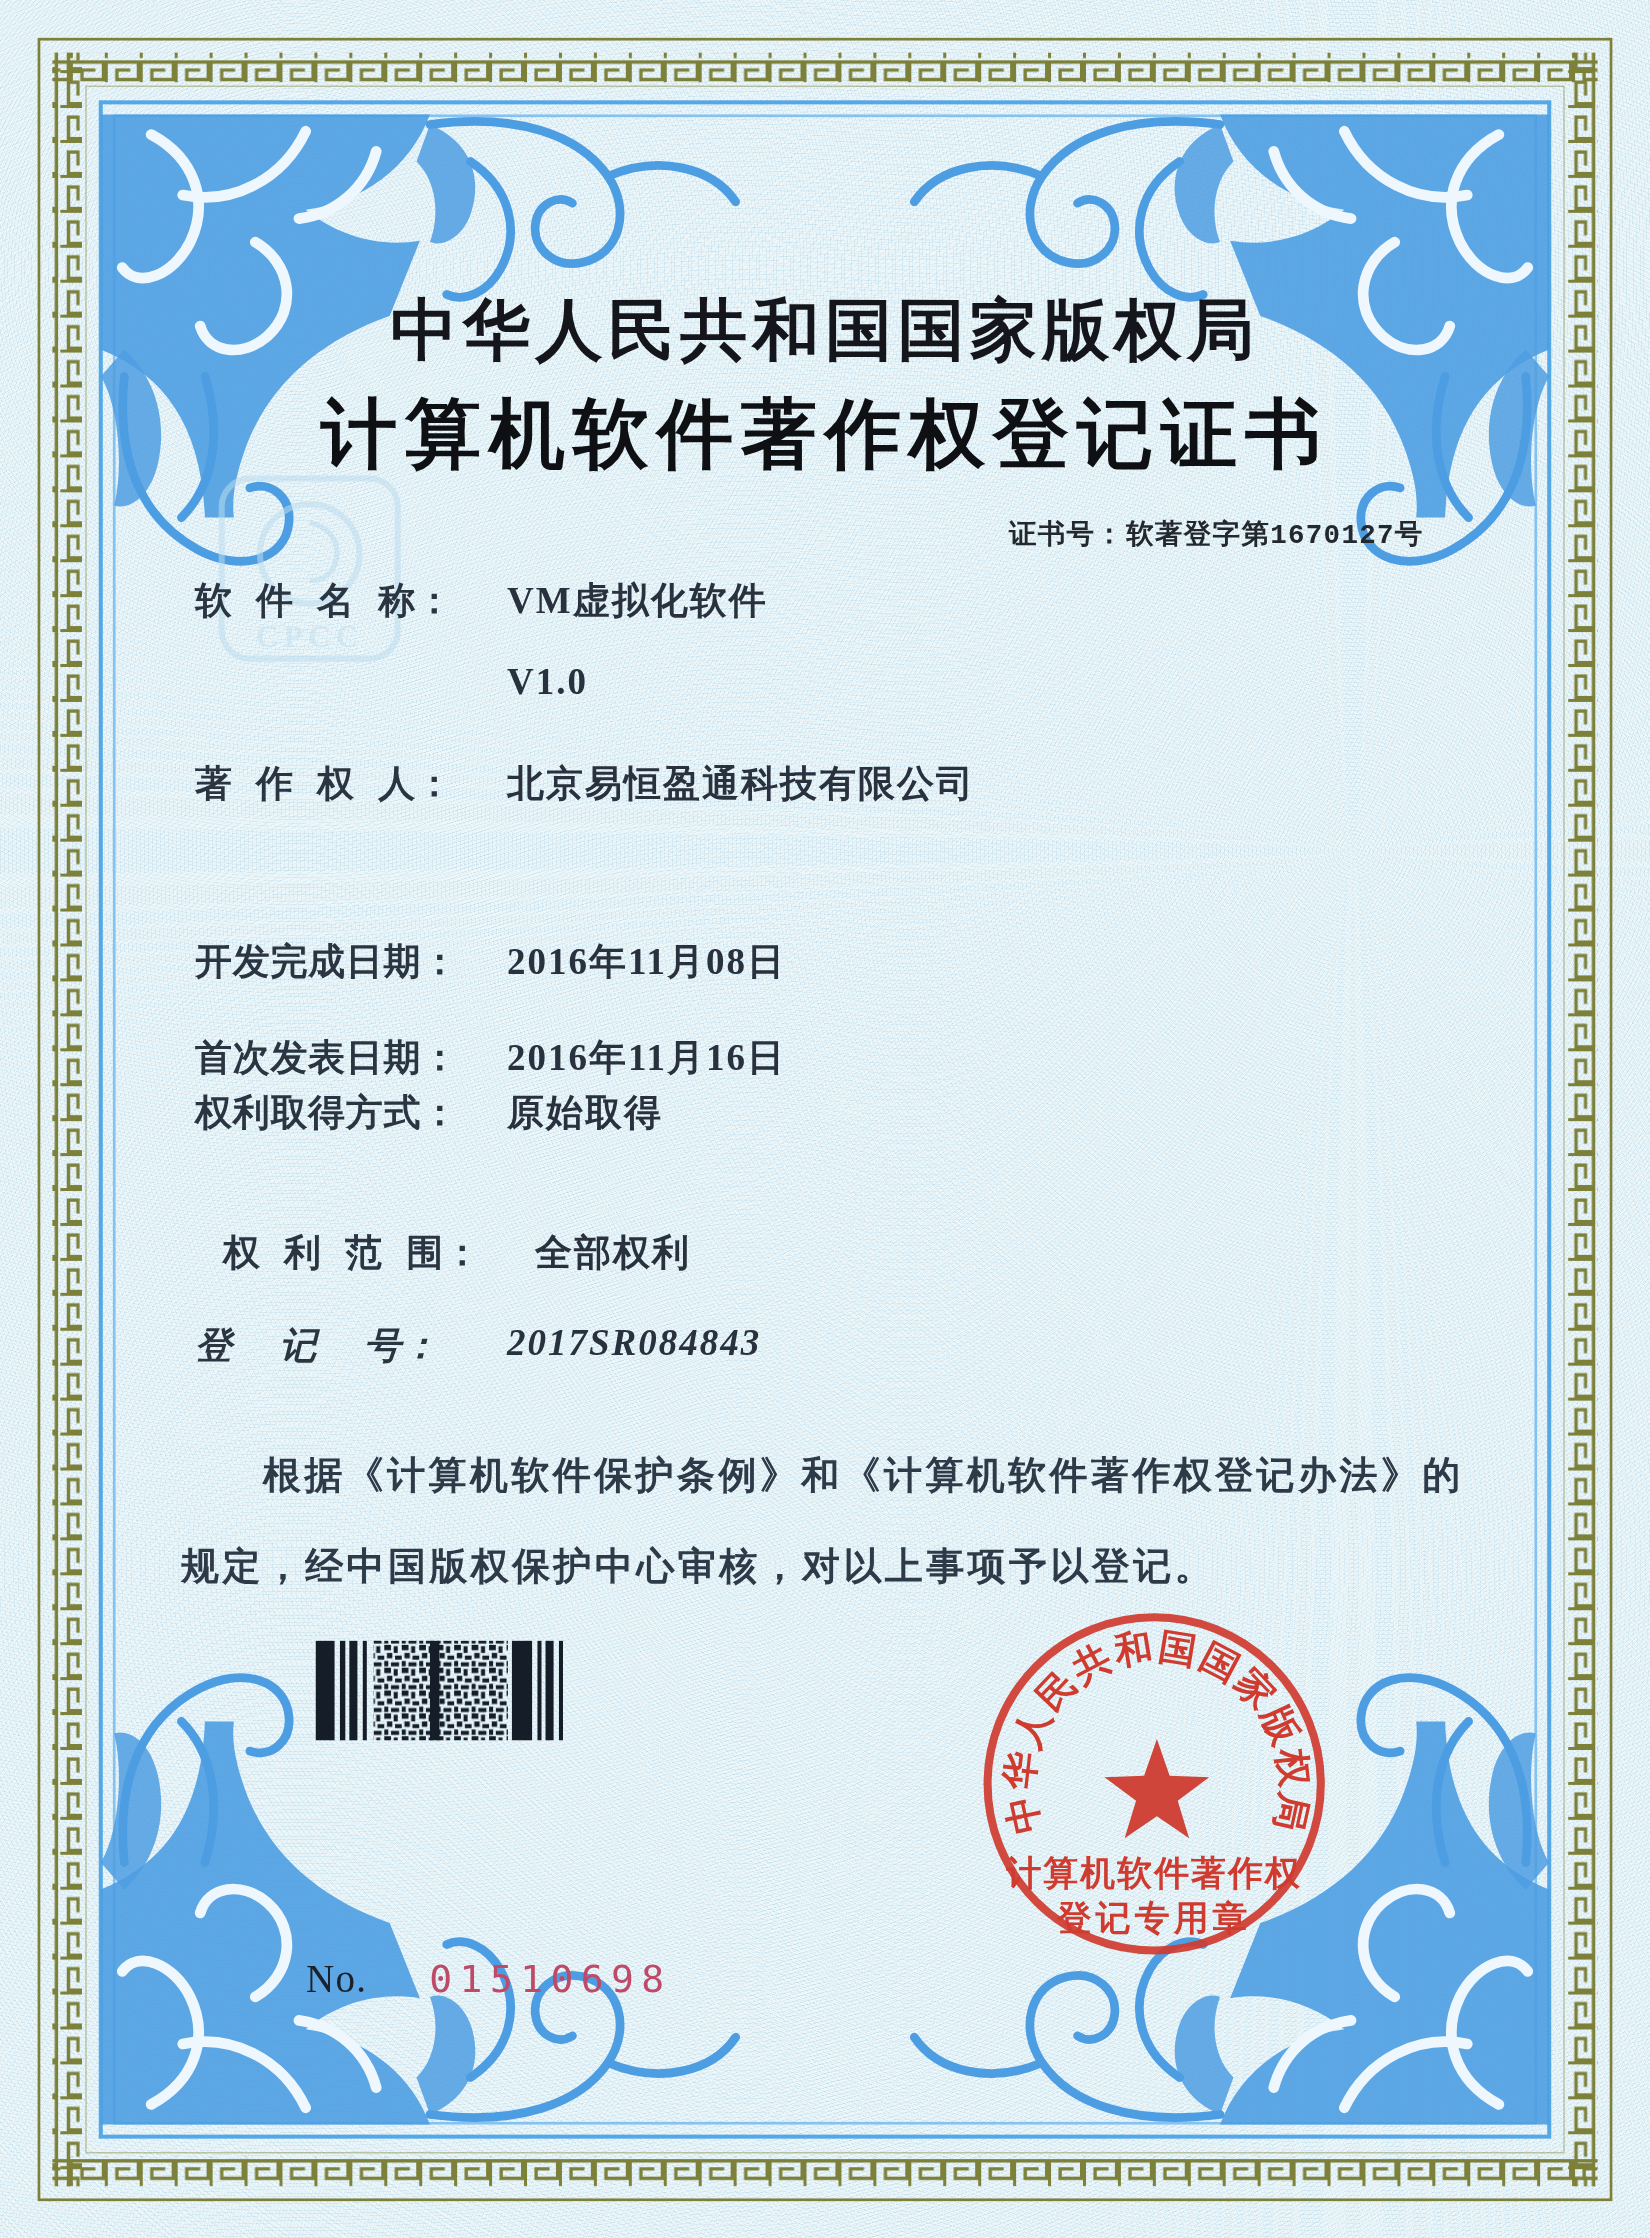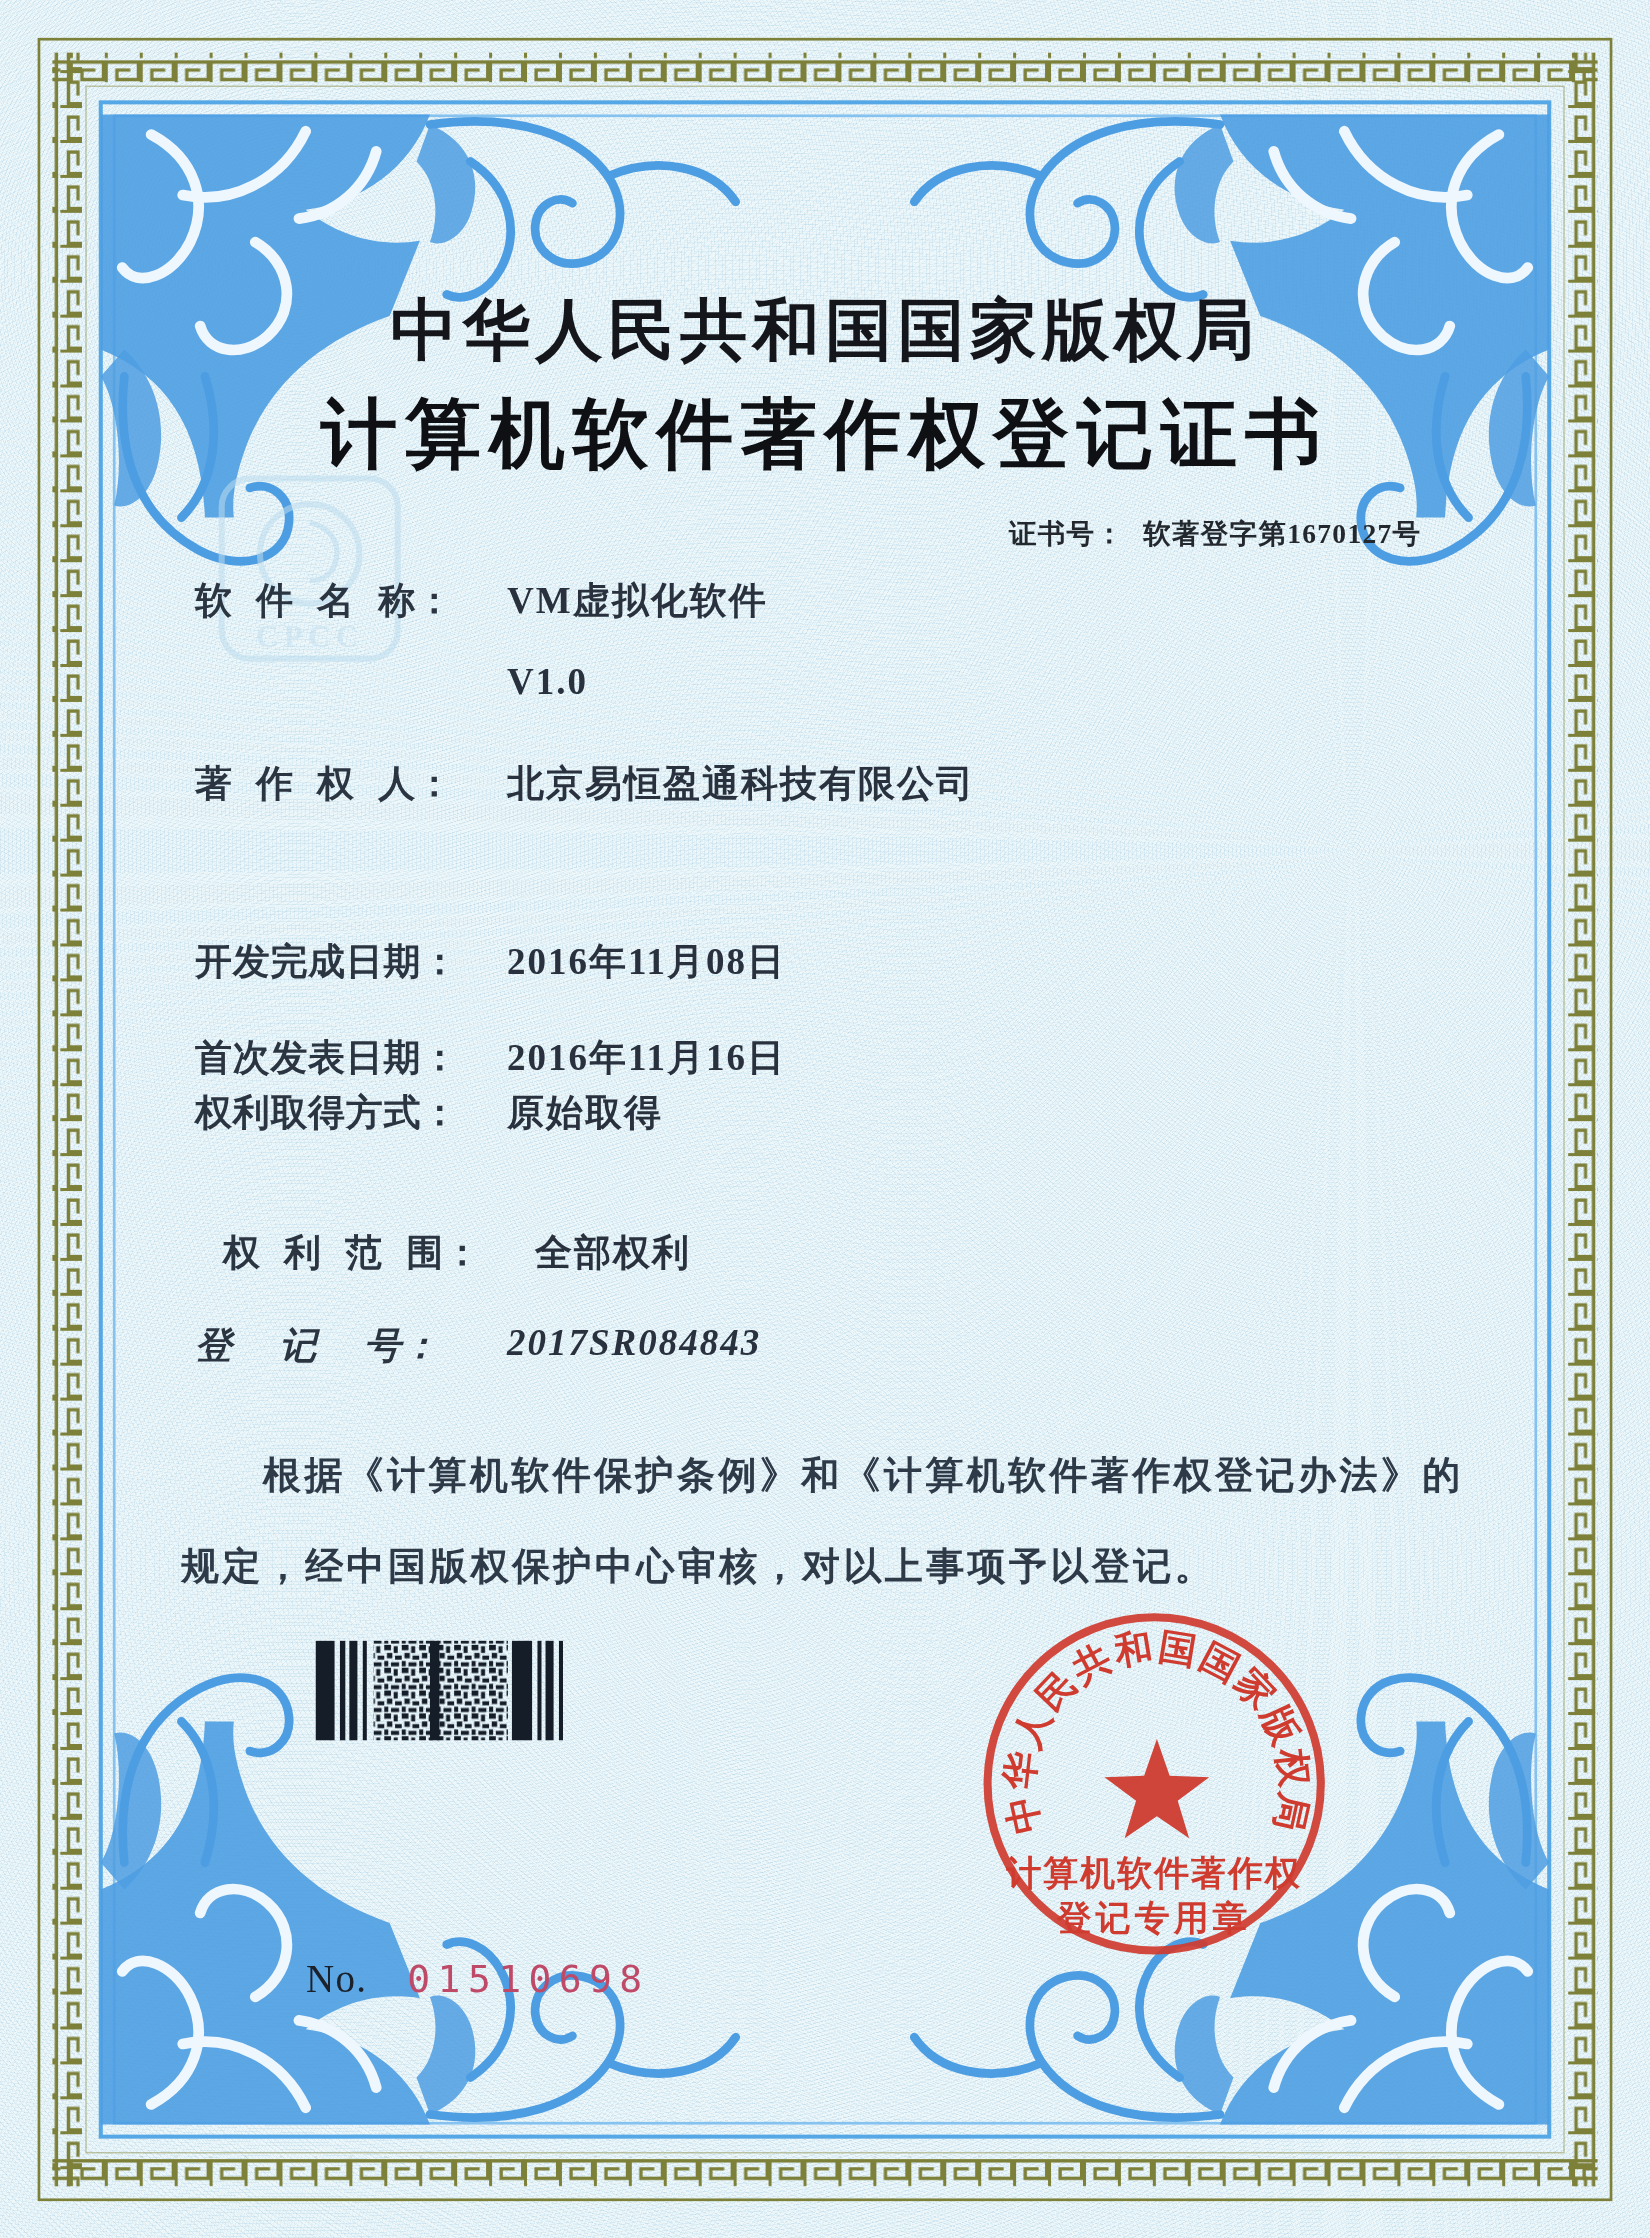--- a/index.html
+++ b/index.html
@@ -29,21 +29,21 @@
     top:384px;left:0;width:100%;
     text-align:center;
     font-size:76px;font-weight:800;letter-spacing:8px;
     color:#0f1013; white-space:nowrap;
   }
   .certno{
     top:516px;left:1009px;
     font-size:27.5px;font-weight:600;color:#23272e;
     white-space:nowrap;letter-spacing:1.3px;
   }
-  .certno .v{margin-left:19px;}
+  .certno .v{margin-left:2px;font-family:Liberation Mono, monospace;}
   .frow{white-space:nowrap;}
   .frow .lbl{
     position:absolute;left:195px;
     font-size:37px;font-weight:600;color:#2b3542;
     word-spacing:13.4px;letter-spacing:0.7px;white-space:pre;
   }
   .frow .val{
     position:absolute;left:507px;
     font-size:37px;font-weight:600;color:#28313d;
     letter-spacing:2px;white-space:nowrap;
@@ -54,21 +54,21 @@
   .stmt{
     font-size:38px;font-weight:600;color:#2e3a48;
     letter-spacing:3.4px;white-space:nowrap;
   }
   .stmt1{top:1450px;left:263px;}
   .stmt2{top:1541px;left:181px;}
   .noline{top:1956px;left:306px;white-space:nowrap;}
   .noline .no-lbl{font-size:39px;color:#1c222b;letter-spacing:1.3px;}
   .noline .no-val{
     font-family:"DejaVu Sans Mono","Liberation Mono",monospace;
-    font-size:38px;color:#bf4a68;letter-spacing:7.4px;margin-left:40px;
+    font-size:38px;color:#bf4a68;letter-spacing:7.4px;margin-left:62px;
   }
   .seal-date{
     top:1950px;left:986px;width:336px;text-align:center;
     font-size:39px;font-weight:700;color:#2e3039;letter-spacing:1.3px;
     white-space:nowrap;
   }
   svg text{font-family:"Liberation Serif","DejaVu Serif",serif;}
 </style>
 </head>
 <body>

